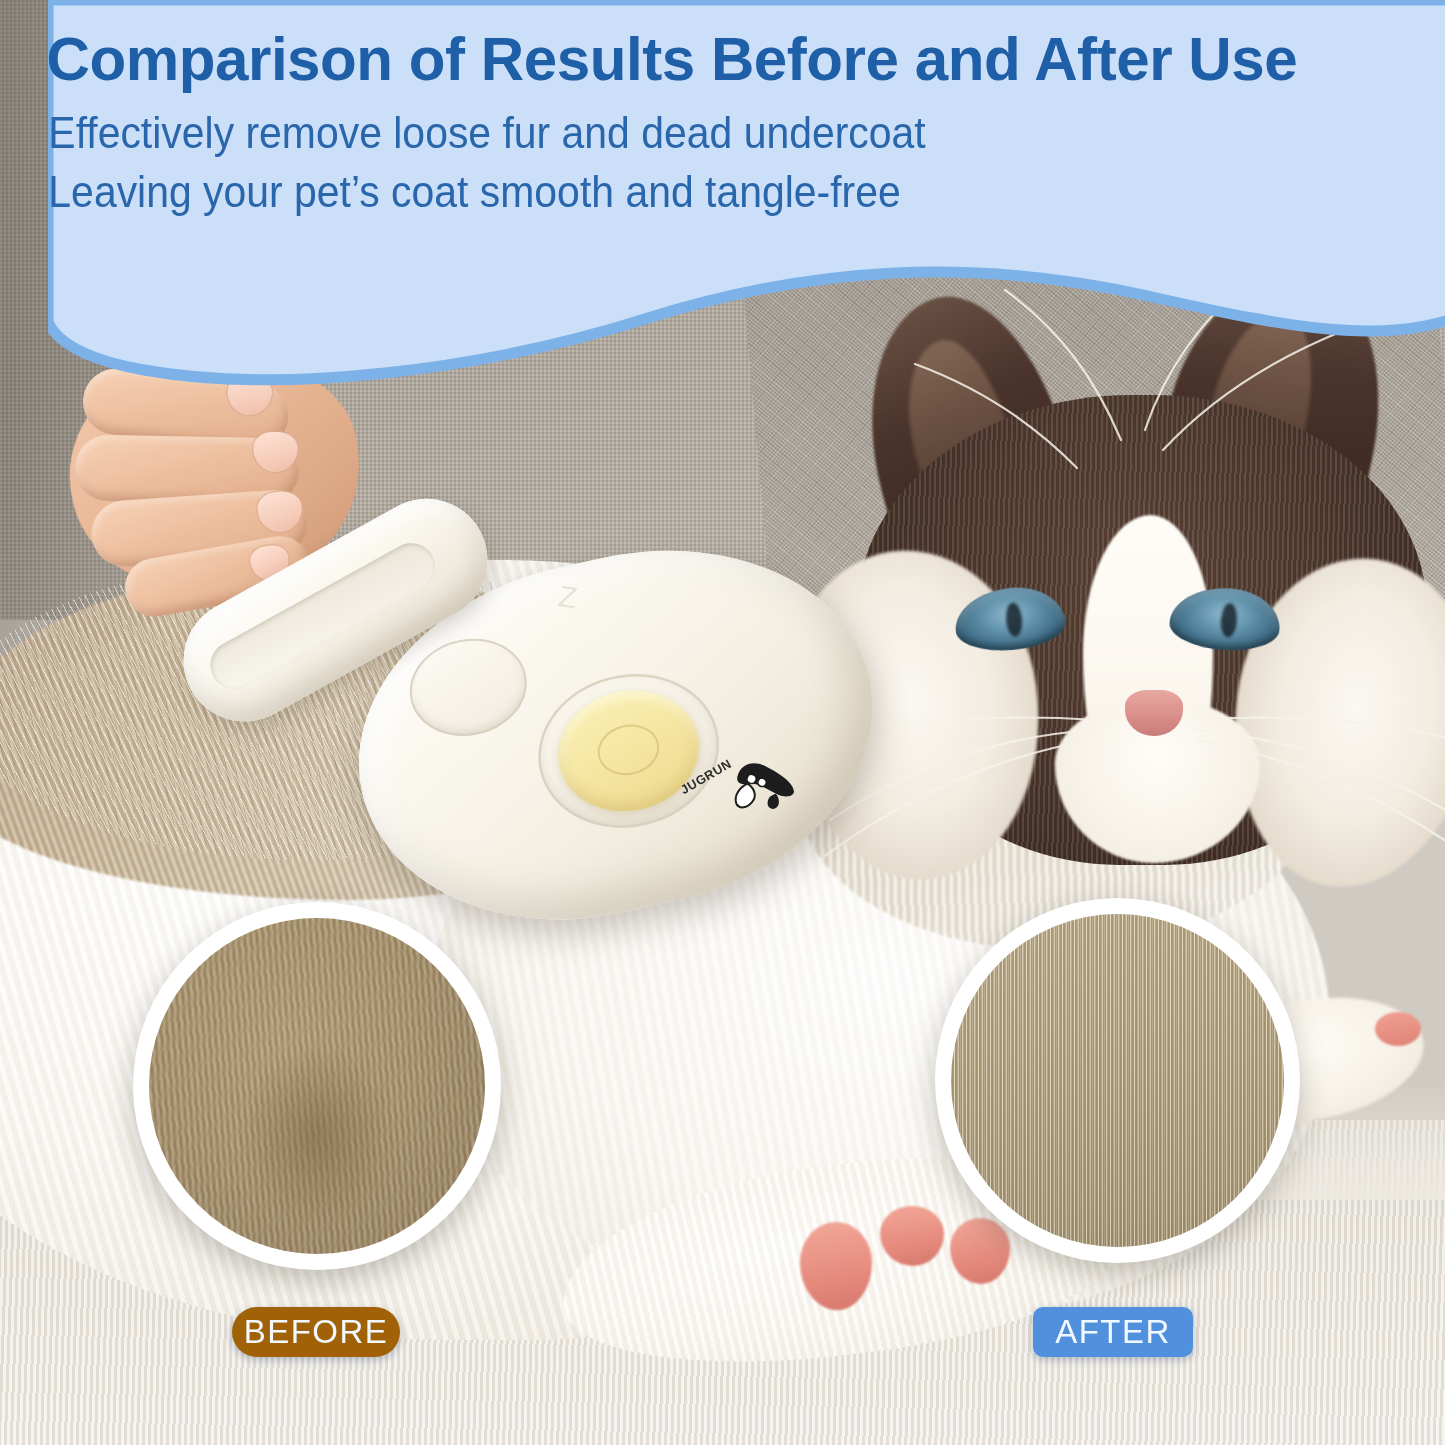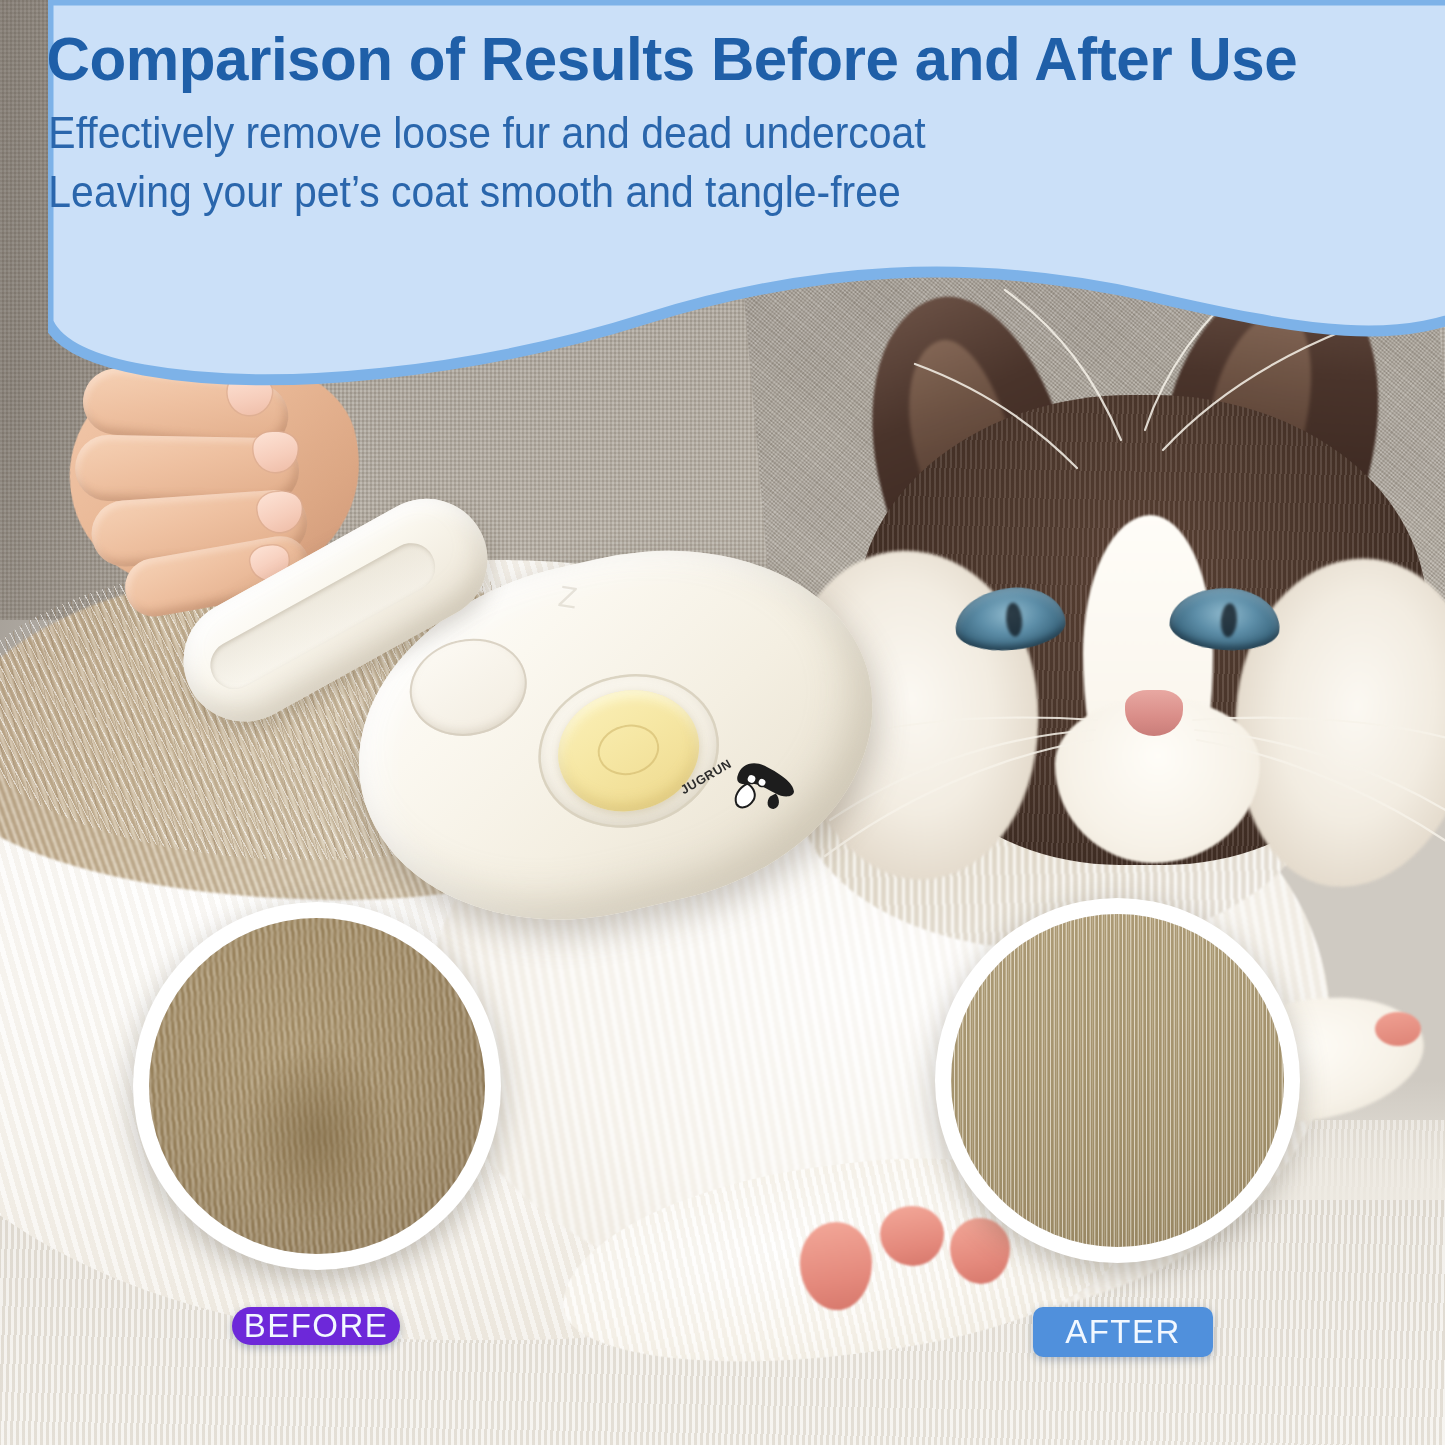--- a/index.html
+++ b/index.html
@@ -473,28 +473,28 @@
     <div class="bean" style="left:950px;top:1218px;width:60px;height:66px;"></div>
     <div class="paw2"></div>
     <div class="bean2"></div>
 
     <div class="zoomcircle" style="left:133px;top:902px;width:368px;height:368px;">
       <div class="inner">
         <div class="fur-before"></div>
         <div class="fur-before-tuft"></div>
       </div>
     </div>
-    <div class="badge" style="left:232px;top:1307px;width:168px;height:38px;background:#6d28d9;border-radius:25px;">BEFORE</div>
+    <div class="badge" style="left:232px;top:1307px;width:168px;height:50px;background:#a16207;border-radius:25px;">BEFORE</div>
 
     <div class="zoomcircle" style="left:935px;top:898px;width:365px;height:365px;">
       <div class="inner">
         <div class="fur-after"></div>
       </div>
     </div>
-    <div class="badge" style="left:1033px;top:1307px;width:180px;height:50px;background:#5090dc;">AFTER</div>
+    <div class="badge" style="left:1033px;top:1307px;width:160px;height:50px;background:#5090dc;">AFTER</div>
 
   </div>
 
   <div class="banner">
     <svg width="1445" height="400" viewBox="0 0 1445 400">
       <path d="M0,0 L1445,0 L1445,300 C1360,352 1250,330 1100,296 C 920,256 760,268 600,318 C 430,372 230,394 96,370 C 40,360 10,344 0,322 Z" fill="#cbe0f8" stroke="#7db2e8" stroke-width="11" stroke-linejoin="round"></path>
     </svg>
     <div class="banner-text">
       <h1 class="title">Comparison of Results Before and After Use</h1>
       <div class="subtitle">

